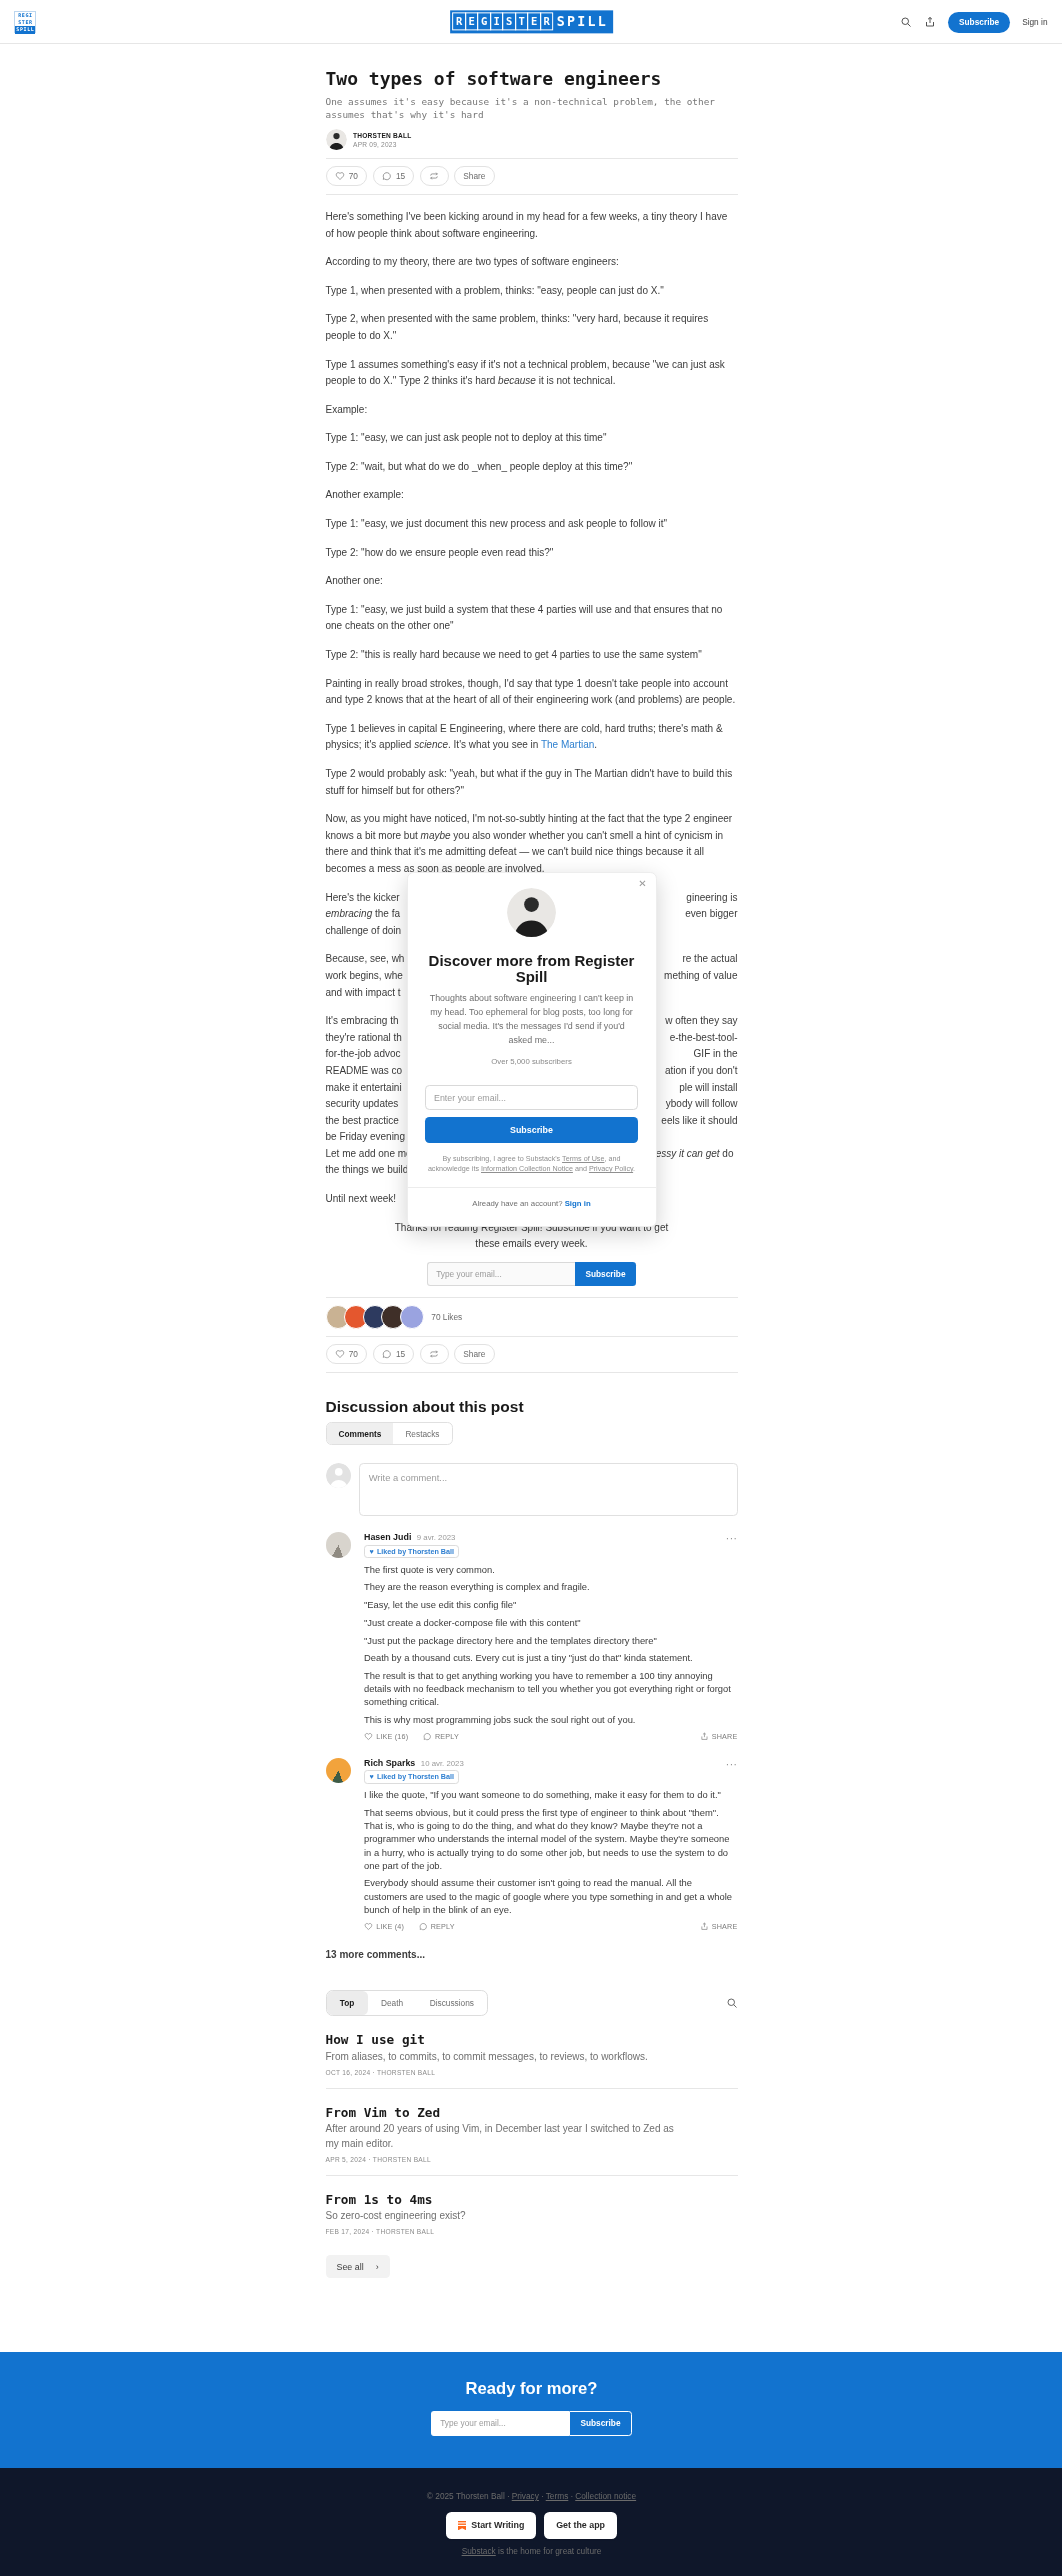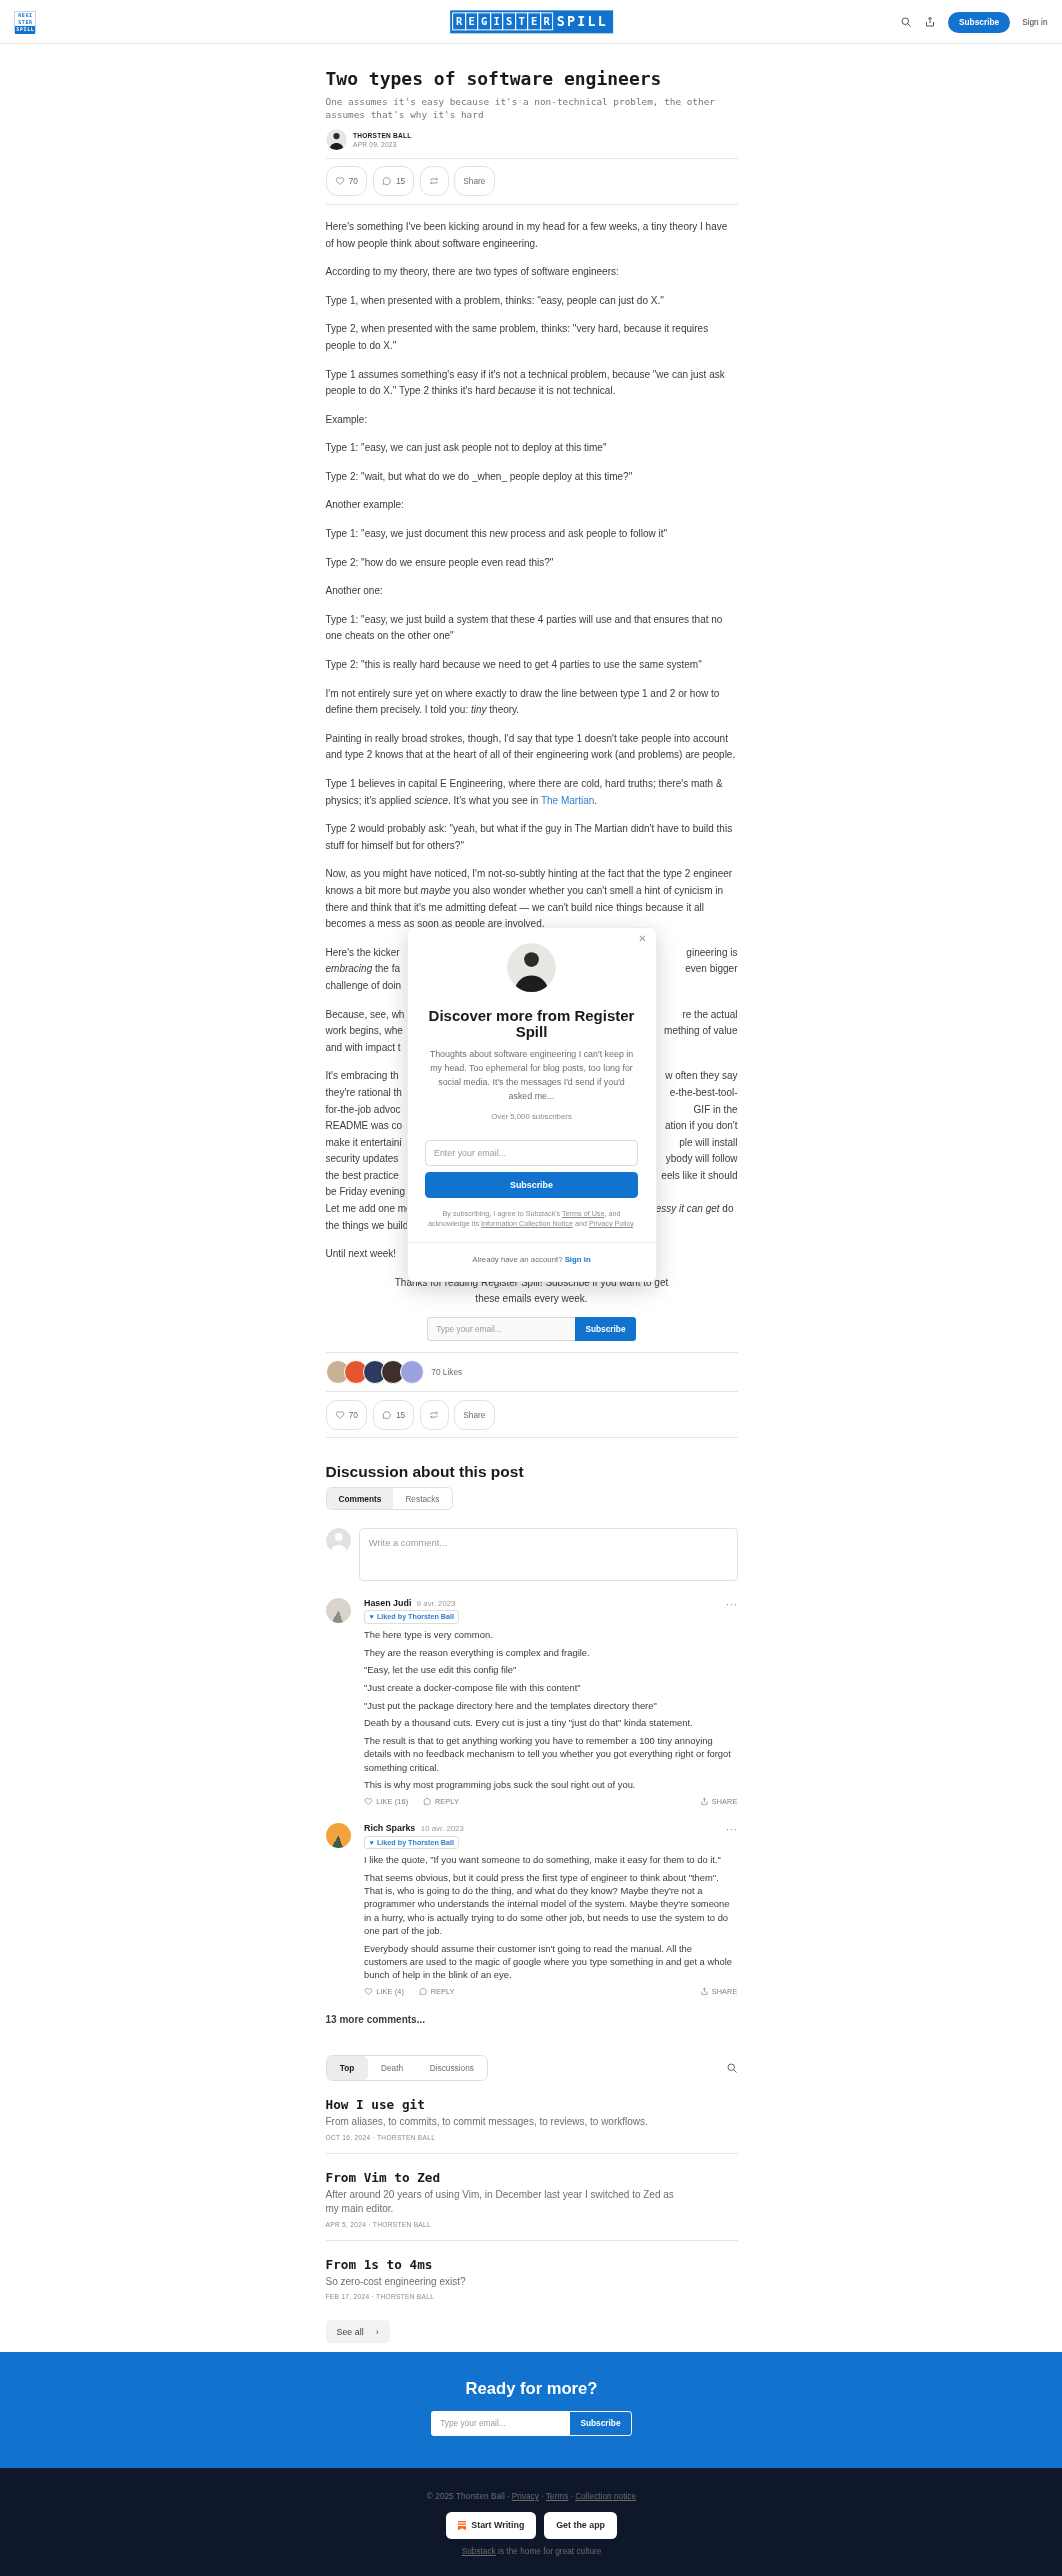--- a/index.html
+++ b/index.html
@@ -32,21 +32,21 @@
   .post-subtitle { margin-top:5px; font-family:"DejaVu Sans Mono", monospace; font-size:9.4px; line-height:13.3px; color:#777; }
   .byline { margin-top:7.8px; display:flex; align-items:center; gap:6.6px; }
   .avatar { border-radius:50%; overflow:hidden; flex:none; }
   .byline .avatar { width:21px; height:21px; }
   .byline-name { font-size:6.6px; font-weight:bold; letter-spacing:0.2px; color:#1a1a1a; cursor:pointer; }
   .byline-date { font-size:6.6px; letter-spacing:0.2px; color:#8a8a8a; margin-top:2.2px; }
   .post-header .hr { margin-top:7.8px; }
 
   
   .action-row { display:flex; align-items:center; padding:7.2px 0; }
-  .pill { display:inline-flex; align-items:center; gap:3.9px; border:0.6px solid #e2e2e2; border-radius:11px; height:30px; padding:0 8.3px; color:#6b6b6b; font-size:8.3px; background:#fff; cursor:pointer; }
+  .pill { display:inline-flex; align-items:center; gap:3.9px; border:0.6px solid #e2e2e2; border-radius:11px; height:20px; padding:0 8.3px; color:#6b6b6b; font-size:8.3px; background:#fff; cursor:pointer; }
   .pill + .pill { margin-left:5.5px; }
   .pill svg { width:10px; height:10px; }
   .pill-share { margin-left:auto; }
 
   
   .article { padding-top:14.4px; font-size:10px; line-height:16.6px; color:#3b3b3b; }
   .article p { margin-top:12px; }
   .article p:first-child { margin-top:0; }
   .tlink { color:#2e80d0; cursor:pointer; }
   .obscured-wrap { position:relative; }
@@ -242,21 +242,20 @@
             <p>Type 1 assumes something's easy if it's not a technical problem, because "we can just ask people to do X." Type 2 thinks it's hard <em>because</em> it is not technical.</p>
             <p>Example:</p>
             <p>Type 1: "easy, we can just ask people not to deploy at this time"</p>
             <p>Type 2: "wait, but what do we do _when_ people deploy at this time?"</p>
             <p>Another example:</p>
             <p>Type 1: "easy, we just document this new process and ask people to follow it"</p>
             <p>Type 2: "how do we ensure people even read this?"</p>
             <p>Another one:</p>
             <p>Type 1: "easy, we just build a system that these 4 parties will use and that ensures that no one cheats on the other one"</p>
             <p>Type 2: "this is really hard because we need to get 4 parties to use the same system"</p>
-            <p>I'm not entirely sure yet on where exactly to draw the line between type 1 and 2 or how to define them precisely. I told you: <em>tiny</em> theory.</p>
             <p>Painting in really broad strokes, though, I'd say that type 1 doesn't take people into account and type 2 knows that at the heart of all of their engineering work (and problems) are people.</p>
             <p>Type 1 believes in capital E Engineering, where there are cold, hard truths; there's math &amp; physics; it's applied <em>science</em>. It's what you see in <span class="tlink">The Martian</span>.</p>
             <p>Type 2 would probably ask: "yeah, but what if the guy in The Martian didn't have to build this stuff for himself but for others?"</p>
             <p>Now, as you might have noticed, I'm not-so-subtly hinting at the fact that the type 2 engineer knows a bit more but <em>maybe</em> you also wonder whether you can't smell a hint of cynicism in there and think that it's me admitting defeat — we can't build nice things because it all becomes a mess as soon as people are involved.</p>
           </div>
 
         <div class="obscured-wrap" id="obscured-wrap">
 
           <div class="promo-modal">
             <span class="promo-close">✕</span>
@@ -379,21 +378,21 @@
         <div id="comments">
             <div class="comment">
               <span class="avatar" style="width: 25.5px; height: 25.5px; background: conic-gradient(from 160deg, rgb(143, 138, 129) 0deg, rgb(143, 138, 129) 14%, rgb(216, 212, 205) 14%, rgb(216, 212, 205) 100%);"></span>
               <div class="c-body"><div class="c-head">
                   <span class="c-name">Hasen Judi</span>
                   <span class="c-date">9 avr. 2023</span>
                 </div><div class="c-badge">
                   <span>♥</span>
                   <span>Liked by Thorsten Ball</span>
                 </div><div class="c-text">
-                  <p>The here type is very common.</p>
+                  <p>The first quote is very common.</p>
                   <p>They are the reason everything is complex and fragile.</p>
                   <p>"Easy, let the use edit this config file"</p>
                   <p>"Just create a docker-compose file with this content"</p>
                   <p>"Just put the package directory here and the templates directory there"</p>
                   <p>Death by a thousand cuts. Every cut is just a tiny "just do that" kinda statement.</p>
                   <p>The result is that to get anything working you have to remember a 100 tiny annoying details with no feedback mechanism to tell you whether you got everything right or forgot something critical.</p>
                   <p>This is why most programming jobs suck the soul right out of you.</p>
                 </div><div class="c-actions">
                   <span class="c-act">
                     <svg viewBox="0 0 24 24" fill="none" stroke="currentColor" stroke-width="1.8">

